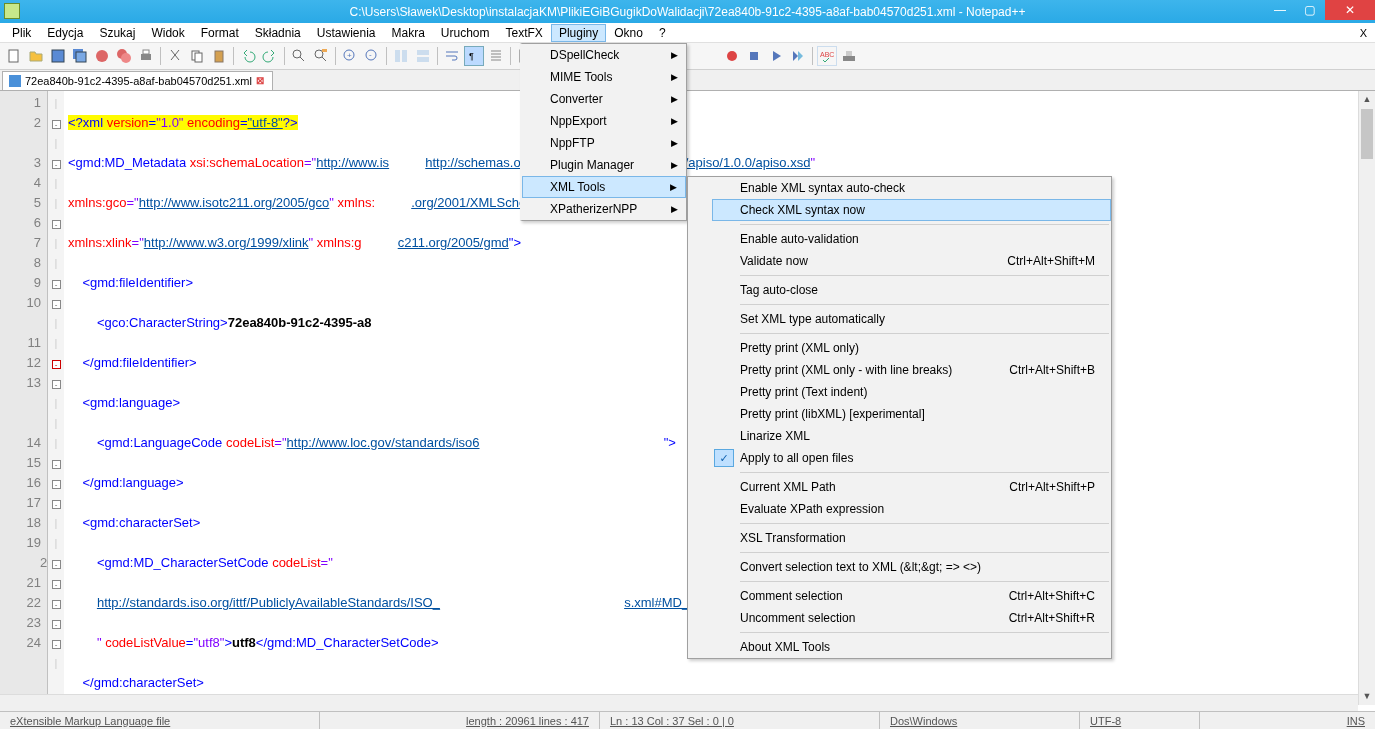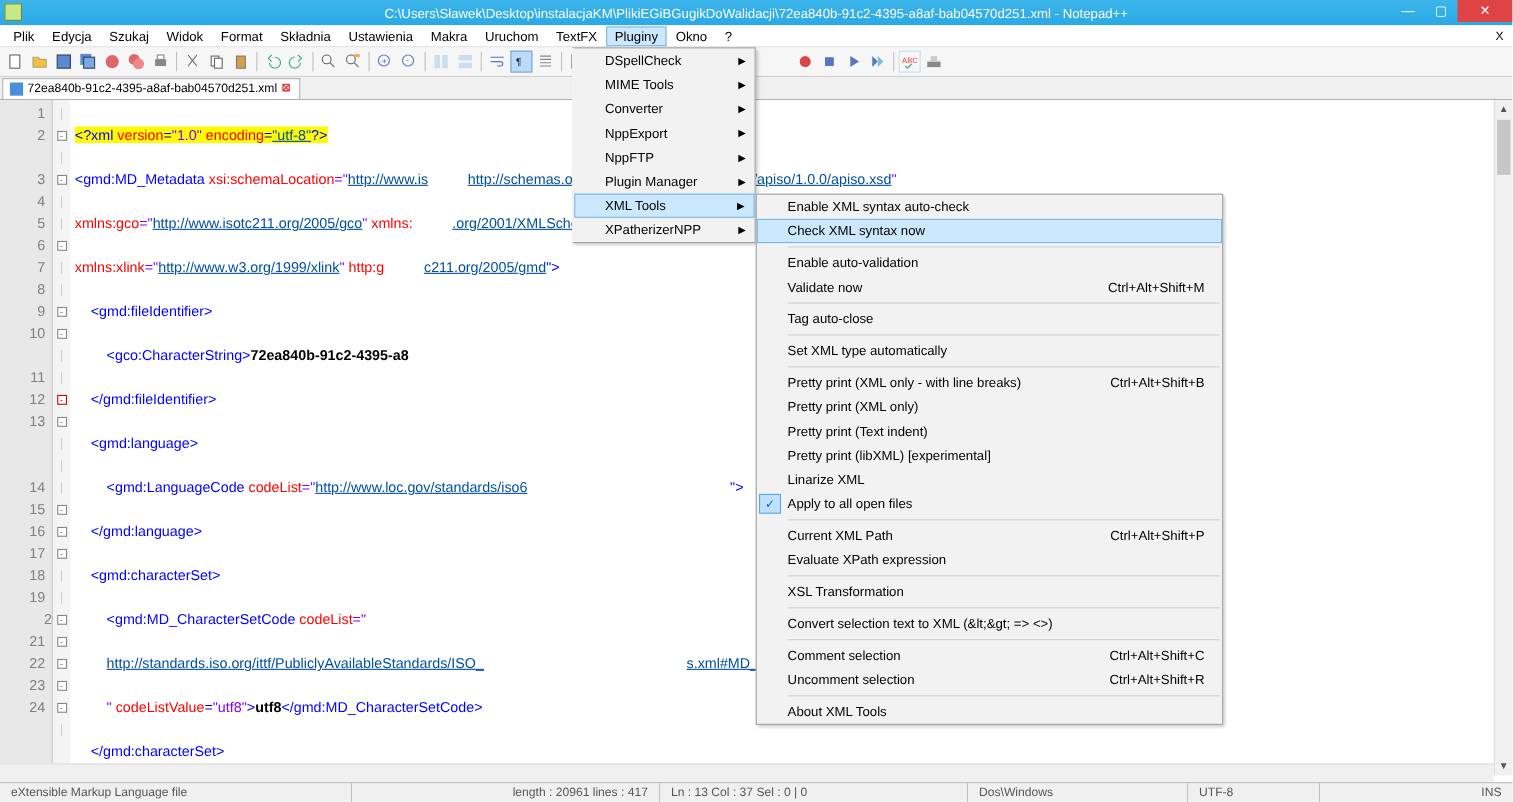--- a/index.html
+++ b/index.html
@@ -32,25 +32,25 @@
 .tag { color: #0000ff; }
 .attr { color: #ff0000; }
 .str { color: #8000ff; }
 .url { color: #0050a0; text-decoration: underline; }
 .txt { color: #000; font-weight: bold; }
 .dropdown { position: absolute; background: #f2f2f2; border: 1px solid #a0a0a0; box-shadow: 2px 2px 3px rgba(0,0,0,0.2); z-index: 100; }
 .dropdown.main { left: 520px; top: 43px; width: 167px; border-left: 2px solid #f2f2f2; }
 .dropdown .ditem { height: 22px; display: flex; align-items: center; padding: 0 20px 0 28px; position: relative; font-size: 12px; }
 .dropdown .ditem.hl { background: #cce8ff; border: 1px solid #7ab7e8; padding: 0 19px 0 27px; }
 .dropdown .arrow { position: absolute; right: 8px; font-size: 9px; }
-.dropdown.sub { left: 687px; top: 176px; width: 425px; }
+.dropdown.sub { left: 687px; top: 176px; width: 425px; padding-left: 24px; }
 .dropdown .dsep { height: 1px; background: #d0d0d0; margin: 3px 2px 3px 28px; }
 .dropdown .dshort { position: absolute; right: 16px; }
 .dropdown .dcheck { position: absolute; left: 2px; width: 20px; height: 18px; background: #bfe0ff; border: 1px solid #5aa8e0; display: flex; align-items: center; justify-content: center; color: #1060b0; font-size: 11px; }
-.statusbar { position: absolute; bottom: 0; left: 0; right: 0; height: 18px; background: #f0f0f0; border-top: 1px solid #c0c0c0; display: flex; align-items: center; font-size: 11px; color: #555; }
+.statusbar { position: absolute; bottom: 0; left: 0; right: 0; height: 18px; background: #f0f0f0; border-top: 1px solid #c0c0c0; display: flex; align-items: center; font-size: 11px; color: #555; text-decoration: underline; }
 .statusbar .sseg { padding: 0 10px; border-right: 1px solid #c0c0c0; height: 100%; display: flex; align-items: center; }
 .vscroll { position: absolute; right: 0; top: 91px; bottom: 24px; width: 17px; background: #f0f0f0; border-left: 1px solid #dcdcdc; }
 .vscroll .thumb { position: absolute; left: 2px; right: 2px; top: 18px; height: 50px; background: #c6c6c6; border-radius: 0; }
 .vscroll .arr { position: absolute; left: 0; right: 0; height: 17px; text-align: center; font-size: 9px; color: #555; line-height: 17px; }
 .hscroll { position: absolute; left: 0; right: 17px; bottom: 18px; height: 17px; background: #f0f0f0; border-top: 1px solid #dcdcdc; }
 </style>
 </head>
 <body>
 
 <div class="titlebar">
@@ -323,21 +323,21 @@
       <div style="height: 20px;"><span class="fbox">-</span></div>
       <div style="height: 20px;"><span class="fbox">-</span></div>
       <div style="height: 20px;"><span class="fbox">-</span></div>
       <div style="height: 20px;"><span class="fbox">-</span></div>
       <div style="height: 20px;"><span style="color:#ccc">|</span></div>
     </div>
   <div class="code">
 <div class="ln"><span class="hl-yel"><span class="tag">&lt;?</span><span class="tag">xml </span><span class="attr">version</span><span class="tag">=</span><span class="str">"1.0"</span><span class="attr"> encoding</span><span class="tag">=</span><span class="str url">"utf-8"</span><span class="tag">?&gt;</span></span></div>
 <div class="ln"><span class="tag">&lt;gmd:MD_Metadata </span><span class="attr">xsi:schemaLocation</span><span class="str">="</span><span class="str url">http://www.is</span>          <span class="str url">http://schemas.opengis.net/csw/2.0.2/profiles/apiso/1.0.0/apiso.xsd</span><span class="str">"</span></div>
 <div class="ln"><span class="attr">xmlns:gco</span><span class="str">="</span><span class="str url">http://www.isotc211.org/2005/gco</span><span class="str">" </span><span class="attr">xmlns:</span>          <span class="str url">.org/2001/XMLSchema-instance</span><span class="str">" </span><span class="attr">xmlns:gml</span><span class="str">="</span><span class="str url">http://www.opengis.net/gml</span><span class="str">"</span></div>
-<div class="ln"><span class="attr">xmlns:xlink</span><span class="str">="</span><span class="str url">http://www.w3.org/1999/xlink</span><span class="str">" </span><span class="attr">http:g</span>          <span class="str url">c211.org/2005/gmd</span><span class="tag">"&gt;</span></div>
+<div class="ln"><span class="attr">xmlns:xlink</span><span class="str">="</span><span class="str url">http://www.w3.org/1999/xlink</span><span class="str">" </span><span class="attr">xmlns:g</span>          <span class="str url">c211.org/2005/gmd</span><span class="tag">"&gt;</span></div>
 <div class="ln"><span class="tag">    &lt;gmd:fileIdentifier&gt;</span></div>
 <div class="ln"><span class="tag">        &lt;gco:CharacterString&gt;</span><span class="txt">72ea840b-91c2-4395-a8</span></div>
 <div class="ln"><span class="tag">    &lt;/gmd:fileIdentifier&gt;</span></div>
 <div class="ln"><span class="tag">    &lt;gmd:language&gt;</span></div>
 <div class="ln"><span class="tag">        &lt;gmd:LanguageCode </span><span class="attr">codeList</span><span class="str">="</span><span class="str url">http://www.loc.gov/standards/iso6</span>                                                   <span class="tag">"&gt;</span></div>
 <div class="ln"><span class="tag">    &lt;/gmd:language&gt;</span></div>
 <div class="ln"><span class="tag">    &lt;gmd:characterSet&gt;</span></div>
 <div class="ln"><span class="tag">        &lt;gmd:MD_CharacterSetCode </span><span class="attr">codeList</span><span class="str">="</span></div>
 <div class="ln">        <span class="str url">http://standards.iso.org/ittf/PubliclyAvailableStandards/ISO_</span>                                                   <span class="str url">s.xml#MD_CharacterSetCode</span></div>
 <div class="ln">        <span class="str">" </span><span class="attr">codeListValue</span><span class="tag">=</span><span class="str">"utf8"</span><span class="tag">&gt;</span><span class="txt">utf8</span><span class="tag">&lt;/gmd:MD_CharacterSetCode&gt;</span></div>
@@ -389,25 +389,25 @@
     <div class="dsep"></div>
     <div class="ditem">
       <span>Tag auto-close</span>
     </div>
     <div class="dsep"></div>
     <div class="ditem">
       <span>Set XML type automatically</span>
     </div>
     <div class="dsep"></div>
     <div class="ditem">
+      <span>Pretty print (XML only)</span>
+    </div>
+    <div class="ditem">
       <span>Pretty print (XML only - with line breaks)</span>
       <span class="dshort">Ctrl+Alt+Shift+B</span>
-    </div>
-    <div class="ditem">
-      <span>Pretty print (XML only)</span>
     </div>
     <div class="ditem">
       <span>Pretty print (Text indent)</span>
     </div>
     <div class="ditem">
       <span>Pretty print (libXML) [experimental]</span>
     </div>
     <div class="ditem">
       <span>Linarize XML</span>
     </div>

